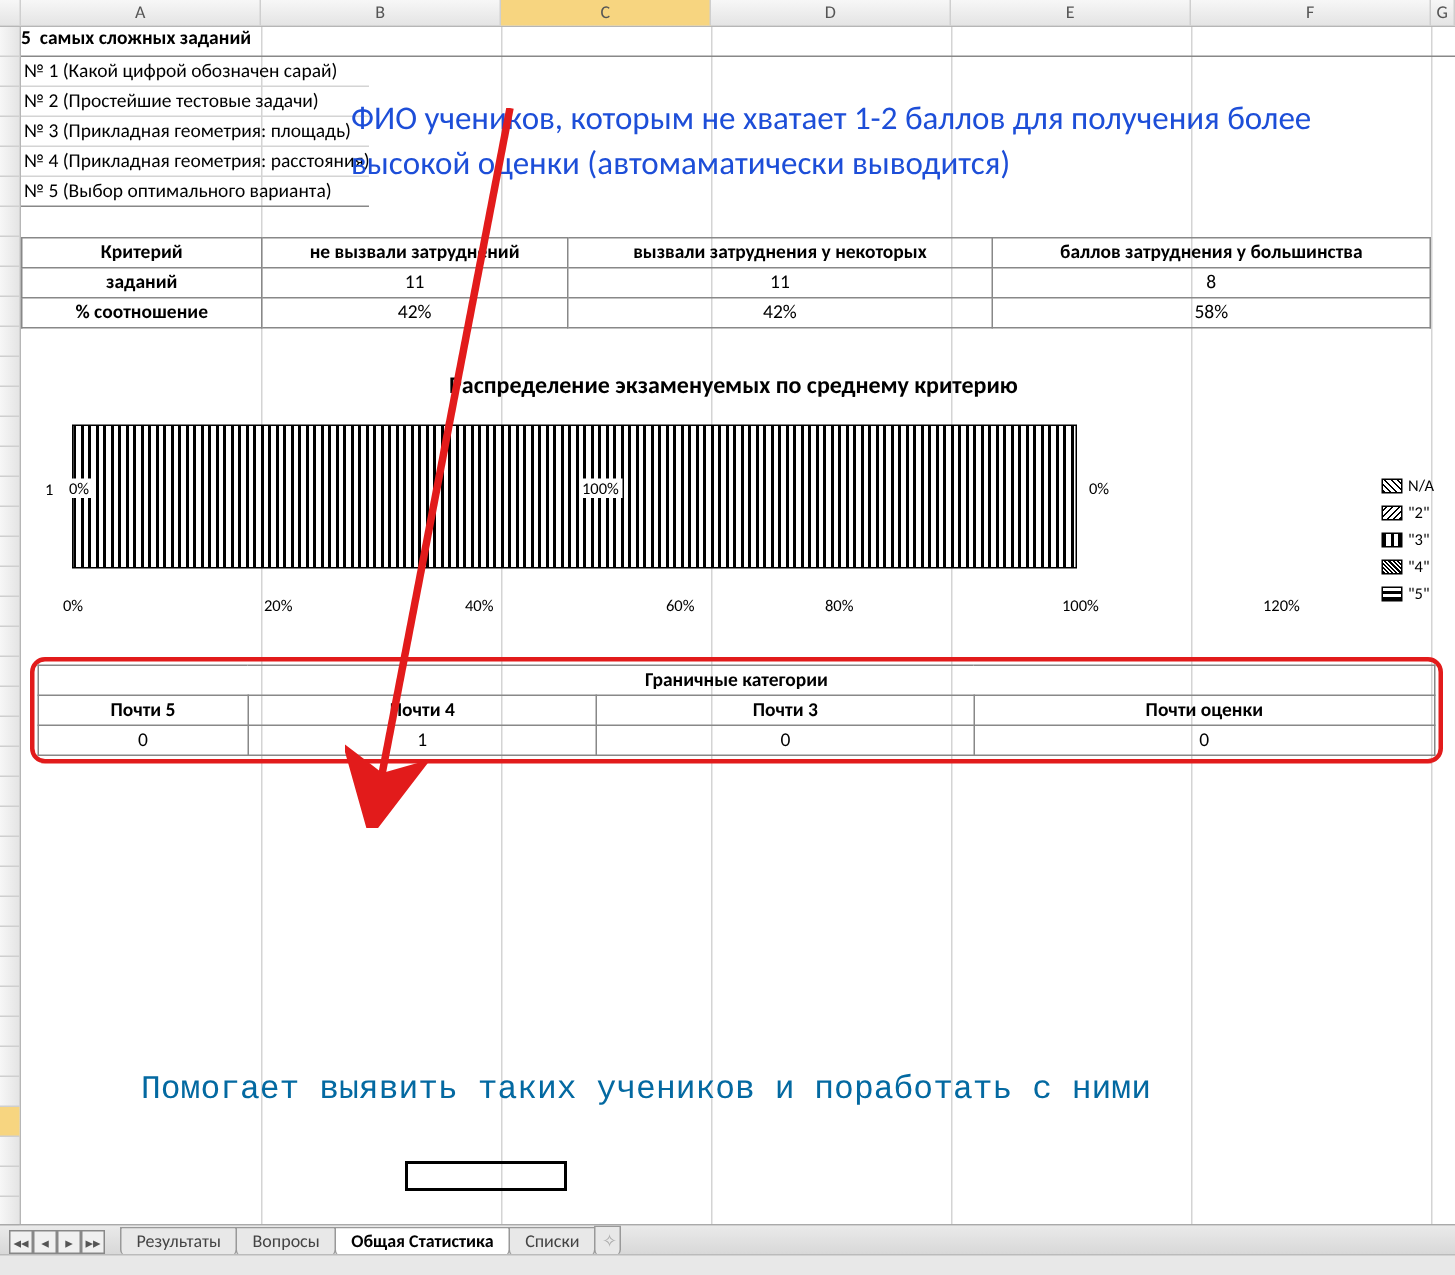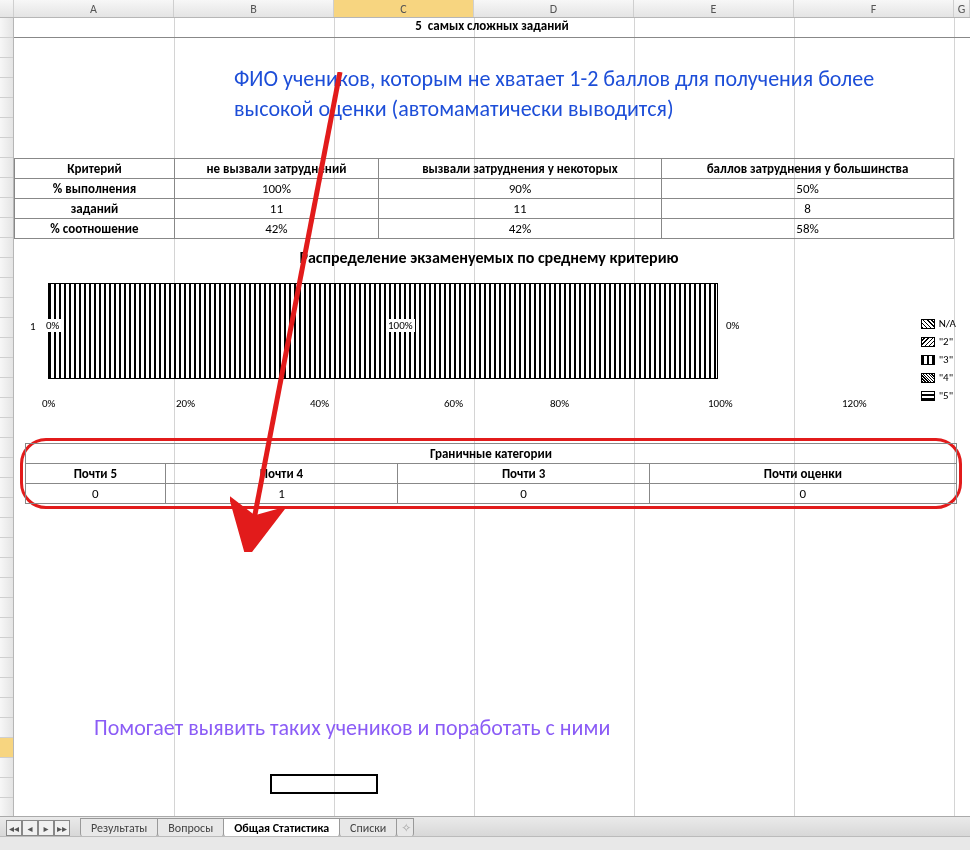--- a/index.html
+++ b/index.html
@@ -48,21 +48,21 @@
     left: 14px; top: 18px; right: 0; bottom: 34px;
     overflow: hidden;
     background: #fff;
   }
   .gridline-v { position: absolute; top:0; bottom:0; width:1px; background:#d4d4d4; }
   .title-row {
     position: absolute;
     left: 0; right: 0;
     top: 0;
     height: 20px;
-    text-align: center;
+    text-align: left;
     font-weight: bold;
     border-bottom: 1px solid #888;
   }
   .tasks {
     position: absolute;
     left: 0;
     top: 20px;
     font-size: 13px;
   }
   .tasks div {
@@ -119,21 +119,21 @@
     right: -2px; top: 40px;
     font-size: 11px;
   }
   .legend div { height: 18px; line-height: 18px; }
   .legend .sw { display:inline-block; width:14px; height:10px; border:1px solid #000; vertical-align:middle; margin-right:4px; }
   .border-cat {
     position: absolute;
     left: 6px; top: 420px;
     width: 942px;
     border: 3px solid #e21b1b;
-    border-radius: 26px;
+    border-radius: 10px;
     padding: 2px;
   }
   .border-cat table {
     width: 100%;
     border-collapse: collapse;
   }
   .border-cat th {
     font-weight: bold;
     text-align: center;
     border: 1px solid #888;
@@ -164,22 +164,23 @@
     left:220px; top:46px;
     width:700px;
     color:#1d4ed8;
     font-size:22px;
     line-height:30px;
     font-weight: normal;
   }
   .annotation2 {
     position:absolute;
     left:80px; top:696px;
-    color:#8b5cf6;
+    color:#0369a1;
     font-size:22px;
+    font-family:Liberation Mono, monospace;
   }
   .arrow-svg {
     position:absolute;
     left:216px; top:54px;
     pointer-events:none;
   }
   .sel-cell {
     position:absolute;
     left:256px; top:756px;
     width:108px; height:20px;
@@ -291,40 +292,41 @@
   <div class="gridline-v" style="left:320px"></div>
   <div class="gridline-v" style="left:460px"></div>
   <div class="gridline-v" style="left:620px"></div>
   <div class="gridline-v" style="left:780px"></div>
   <div class="gridline-v" style="left:940px"></div>
 
   <div class="title-row">
     <span>5</span>&nbsp;&nbsp;<span>самых сложных заданий</span>
   </div>
 
+  <div class="tasks">
+    <div>№ 1 (Какой цифрой обозначен сарай)</div>
+    <div>№ 2 (Простейшие тестовые задачи)</div>
+    <div>№ 3 (Прикладная геометрия: площадь)</div>
+    <div>№ 4 (Прикладная геометрия: расстояния)</div>
+    <div style="border-bottom:1px solid #888">№ 5 (Выбор оптимального варианта)</div>
+  </div>
 
   <table class="crit-table">
     <colgroup>
         <col style="width:160px">
         <col>
         <col>
         <col>
       </colgroup>
     <tbody>
         <tr>
       <th>Критерий</th>
       <th>не вызвали затруднений</th>
       <th>вызвали затруднения у некоторых</th>
       <th>баллов затруднения у большинства</th>
-    </tr>
-    <tr>
-      <th>% выполнения</th>
-      <td>100%</td>
-      <td>90%</td>
-      <td>50%</td>
     </tr>
     <tr>
       <th>заданий</th>
       <td>11</td>
       <td>11</td>
       <td>8</td>
     </tr>
     <tr>
       <th>% соотношение</th>
       <td>42%</td>

